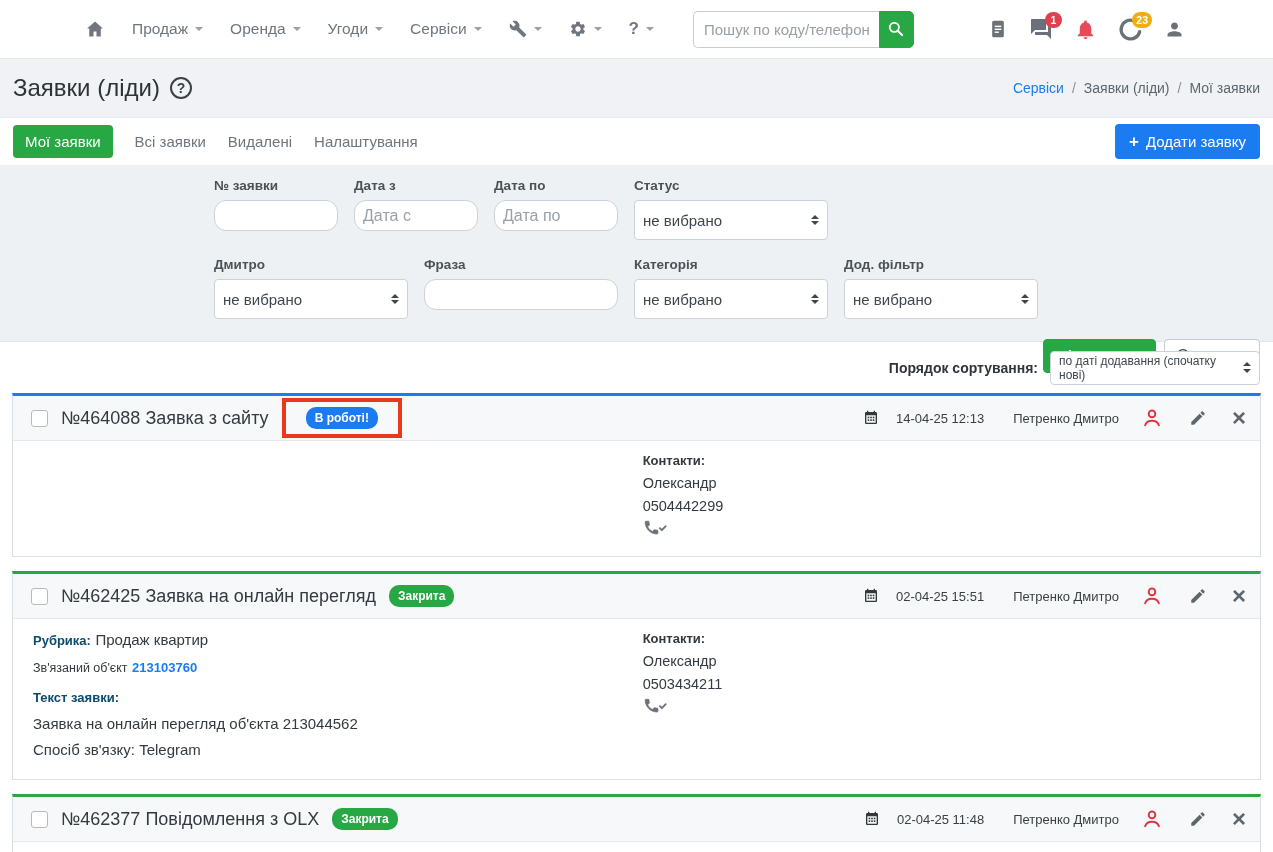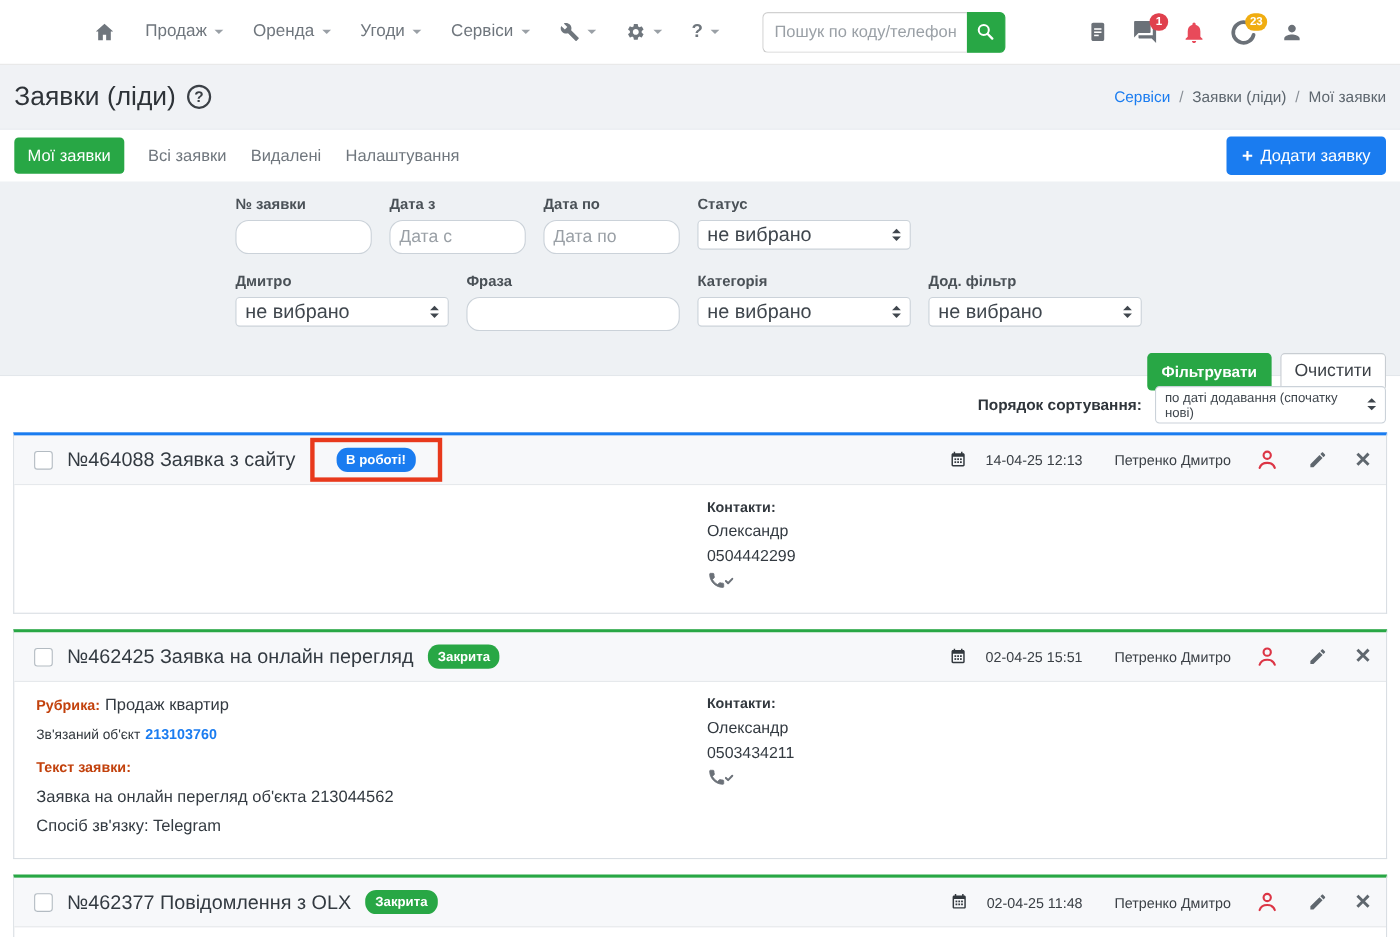--- a/index.html
+++ b/index.html
@@ -57,23 +57,23 @@
   .btn-add .plus { font-size:17px; font-weight:700; line-height:1; }
 
   
   .filters { background:#eef1f4; border-bottom:1px solid #e2e6ea; padding:13px 13px 15px 214px; height:177px; }
   .frow { display:flex; gap:16px; margin-bottom:17px; }
   .ffield label { display:block; font-size:13.5px; font-weight:700; color:#4a5157; margin-bottom:7px; }
   .ffield input { height:31px; width:100%; border:1px solid #cbd2d9; border-radius:12px; padding:0 8px;
     font-size:16px; color:#444; outline:none; background:#fff; font-family:inherit; }
   .ffield input::placeholder { color:#9aa0a6; }
   .w124 { width:124px; } .w194 { width:194px; }
-  .select { height:27px; background:#fff; border:1px solid #cbd2d9; border-radius:4px;
+  .select { height:40px; background:#fff; border:1px solid #cbd2d9; border-radius:4px;
     display:flex; align-items:center; justify-content:space-between; padding:0 8px;
-    font-size:18px; color:#3f464d; cursor:pointer; }
+    font-size:15px; color:#3f464d; cursor:pointer; }
   .updown { display:inline-flex; flex-direction:column; gap:2.5px; }
   .updown i { width:0; height:0; border-left:4px solid transparent; border-right:4px solid transparent; }
   .updown .up { border-bottom:4.5px solid #3f464d; }
   .updown .down { border-top:4.5px solid #3f464d; }
   .factions { display:flex; justify-content:flex-end; gap:8px; margin-top:20px; padding-right:0; }
   .btn-green { background:#28a745; color:#fff; border:1px solid #28a745; border-radius:4px;
     font-size:14px; font-weight:600; padding:7px 12px; cursor:pointer; font-family:inherit; }
   .btn-plain { background:#fff; color:#3b4046; border:1px solid #c8cdd2; border-radius:4px;
     font-size:16px; padding:7px 12px; cursor:pointer; font-family:inherit; }
 
@@ -103,21 +103,21 @@
   .head-right .edit { margin-left:16px; }
   .xclose { font-size:24px; font-weight:700; color:#5f676e; line-height:1; margin-left:15px;
     cursor:pointer; text-decoration:none; }
   .card-body { display:flex; padding:12px 10px; }
   .col-left { flex:0 0 50.5%; padding-left:10px; }
   .col-right { flex:1; }
   .clabel { font-size:13px; font-weight:700; color:#32383e; }
   .cval { font-size:14.5px; color:#333a41; margin-top:7px; }
   .phone-ic { margin-top:5px; display:inline-flex; }
   .line { margin-bottom:9px; }
-  .blabel { font-size:13px; font-weight:700; color:#c2410c;margin-top:13px; }
+  .blabel { font-size:13px; font-weight:700; color:#0c4a6e;margin-top:13px; }
   .bval { font-size:15px; color:#333a41; }
   .slabel { font-size:12.5px; color:#32383e; }
   .objlink { font-size:13px; font-weight:700; color:#1a7cf0; text-decoration:none; cursor:pointer; }
   .body-c1 { min-height:103px; }
   .body-c3 { min-height:38px; padding-top:13px; padding-bottom:10px; }
   .card.c3 { margin-bottom:4px; }
 </style>
 </head>
 <body>
 

